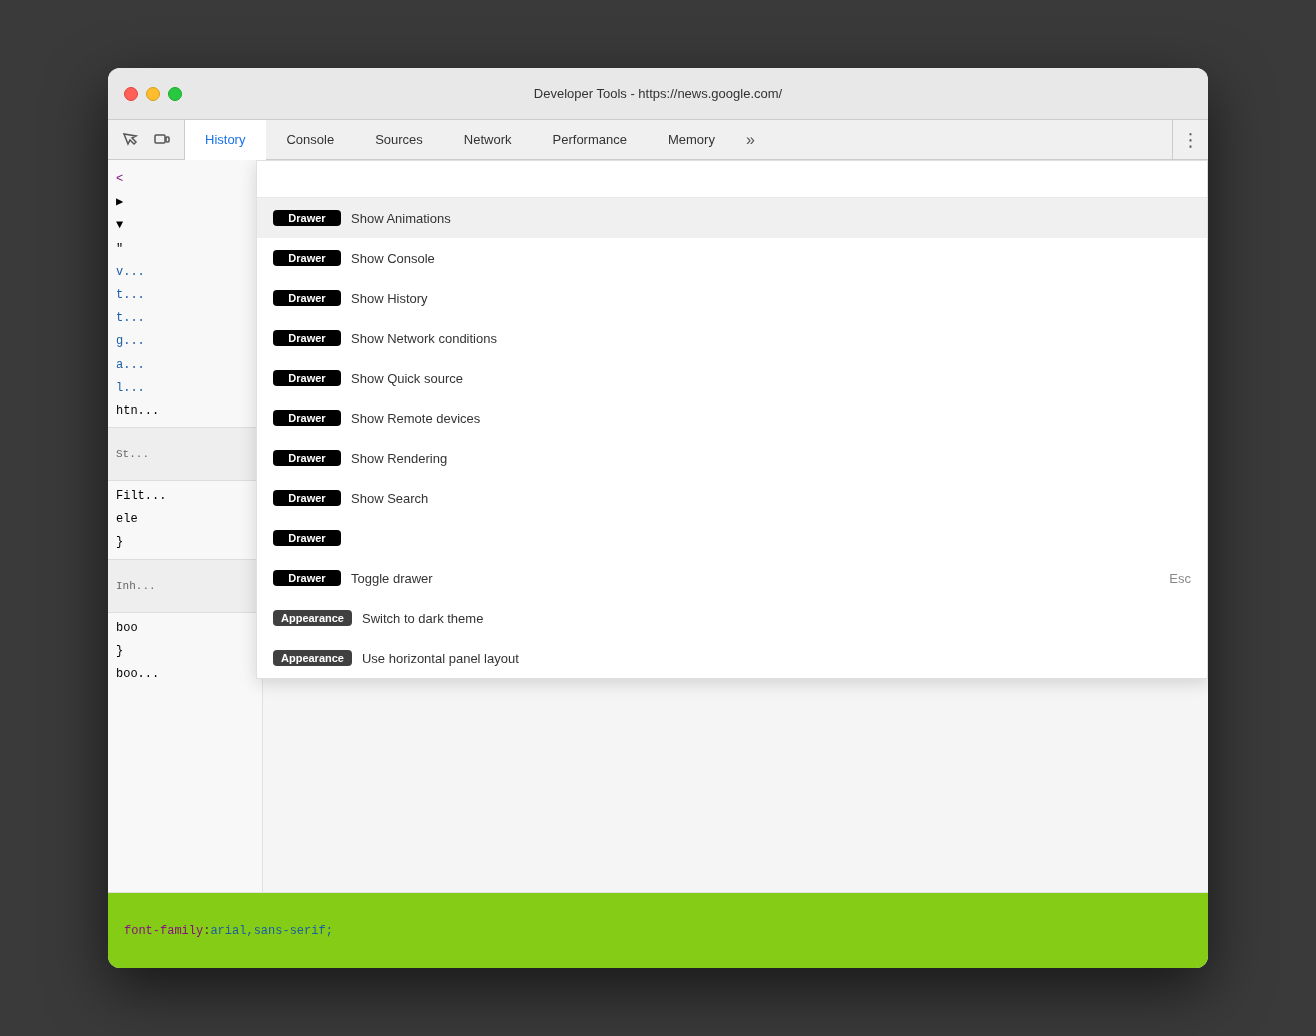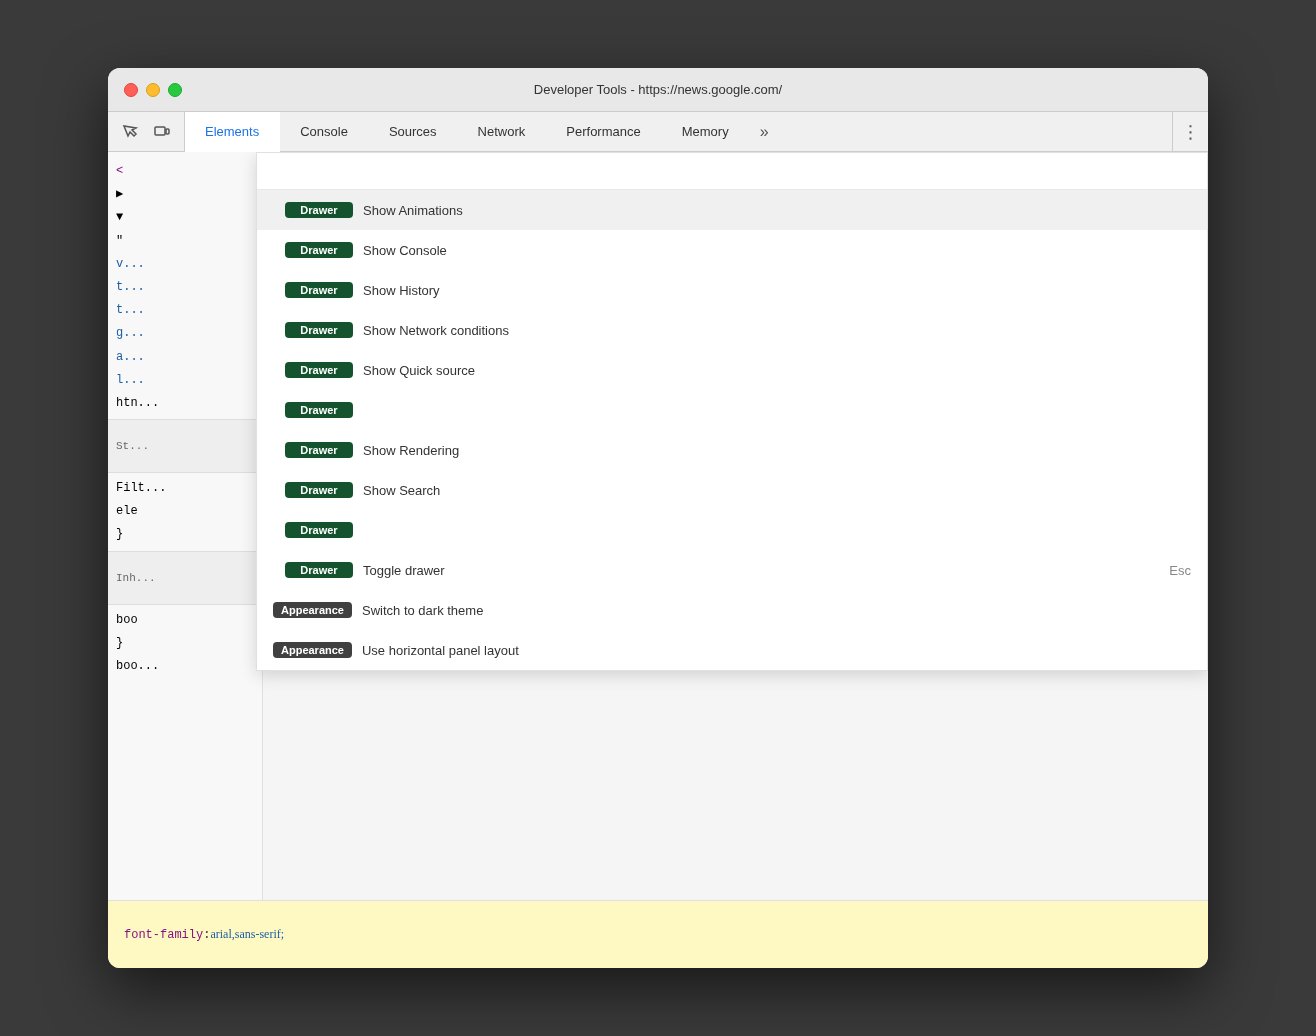--- a/index.html
+++ b/index.html
@@ -20,21 +20,21 @@
       border-radius: 12px;
       box-shadow: 0 20px 60px rgba(0,0,0,0.6);
       overflow: hidden;
       display: flex;
       flex-direction: column;
     }
 
     
     .titlebar {
       background: #e8e8e8;
-      height: 44px;
+      height: 52px;
       display: flex;
       align-items: center;
       padding: 0 16px;
       border-bottom: 1px solid #ccc;
       position: relative;
       flex-shrink: 0;
     }
 
     .traffic-lights {
       display: flex;
@@ -232,39 +232,39 @@
       justify-content: center;
       padding: 2px 8px;
       border-radius: 4px;
       font-size: 11px;
       font-weight: 600;
       color: white;
       min-width: 68px;
       flex-shrink: 0;
     }
 
-    .badge-drawer { background: #14532d; margin-left: 12px; }
+    .badge-drawer { background: #000000; }
     .badge-appearance { background: #404040; }
 
     .command-label {
       font-size: 13px;
       color: #333;
       flex: 1;
     }
 
     .command-shortcut {
       font-size: 13px;
       color: #888;
       margin-left: auto;
     }
 
     
     .bottom-panel {
-      height: 68px;
-      background: #fef9c3;
+      height: 76px;
+      background: #84cc16;
       border-top: 1px solid #e0e0e0;
       padding: 8px 16px;
       font-family: 'Courier New', monospace;
       font-size: 12px;
       display: flex;
       align-items: center;
       flex-shrink: 0;
     }
   </style>
 </head>
@@ -290,21 +290,21 @@
       </div>
       <div class="toolbar-icon-btn">
         <svg width="16" height="16" viewBox="0 0 16 16" fill="none">
           <rect x="1" y="3" width="10" height="8" rx="1" stroke="#555" stroke-width="1.5" fill="none"></rect>
           <rect x="12" y="5" width="3" height="5" rx="1" stroke="#555" stroke-width="1.5" fill="none"></rect>
         </svg>
       </div>
     </div>
     <div class="tabs">
       <div class="tab active">
-        <span>Elements</span>
+        <span>History</span>
       </div>
       <div class="tab">
         <span>Console</span>
       </div>
       <div class="tab">
         <span>Sources</span>
       </div>
       <div class="tab">
         <span>Network</span>
       </div>
@@ -374,20 +374,21 @@
           <span class="command-label">Show Network conditions</span>
         </div>
 
         <div class="command-item">
           <span class="command-badge badge-drawer">Drawer</span>
           <span class="command-label">Show Quick source</span>
         </div>
 
         <div class="command-item">
           <span class="command-badge badge-drawer">Drawer</span>
+          <span class="command-label">Show Remote devices</span>
         </div>
 
         <div class="command-item">
           <span class="command-badge badge-drawer">Drawer</span>
           <span class="command-label">Show Rendering</span>
         </div>
 
         <div class="command-item">
           <span class="command-badge badge-drawer">Drawer</span>
           <span class="command-label">Show Search</span>
@@ -414,15 +415,15 @@
         </div>
 
       </div>
     </div>
 
   </div>
 
   <div class="bottom-panel">
     <span style="font-family: 'Courier New', monospace; font-size: 12px; color: #881280;">font-family</span>
     <span style="font-family: 'Courier New', monospace; font-size: 12px; color: #333;">: </span>
-    <span style="font-family: Liberation Serif, serif; font-size: 12px; color: #1c5ea5;">arial,sans-serif;</span>
+    <span style="font-family: Liberation Mono, monospace; font-size: 12px; color: #1c5ea5;">arial,sans-serif;</span>
   </div>
 </div>
 
 </body></html>

